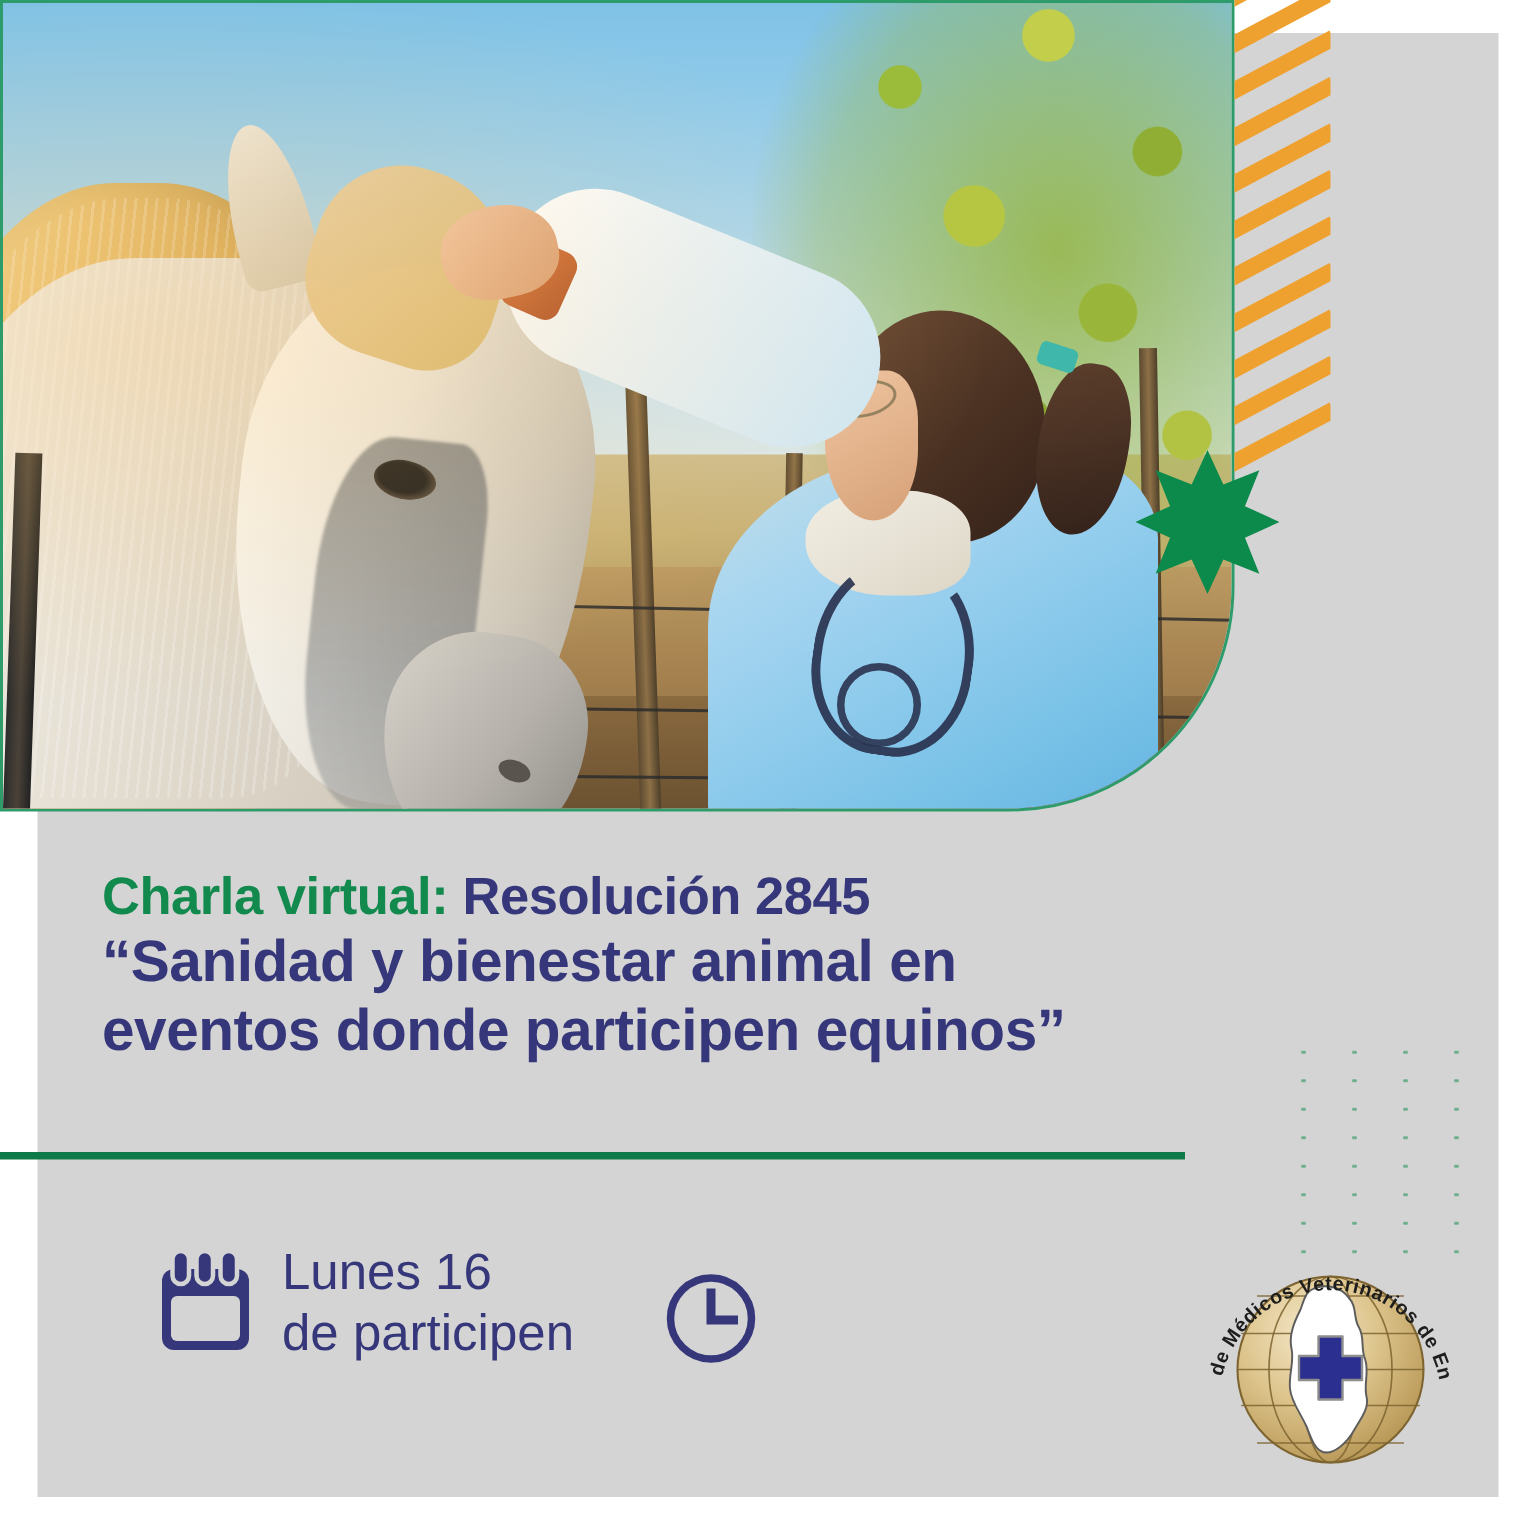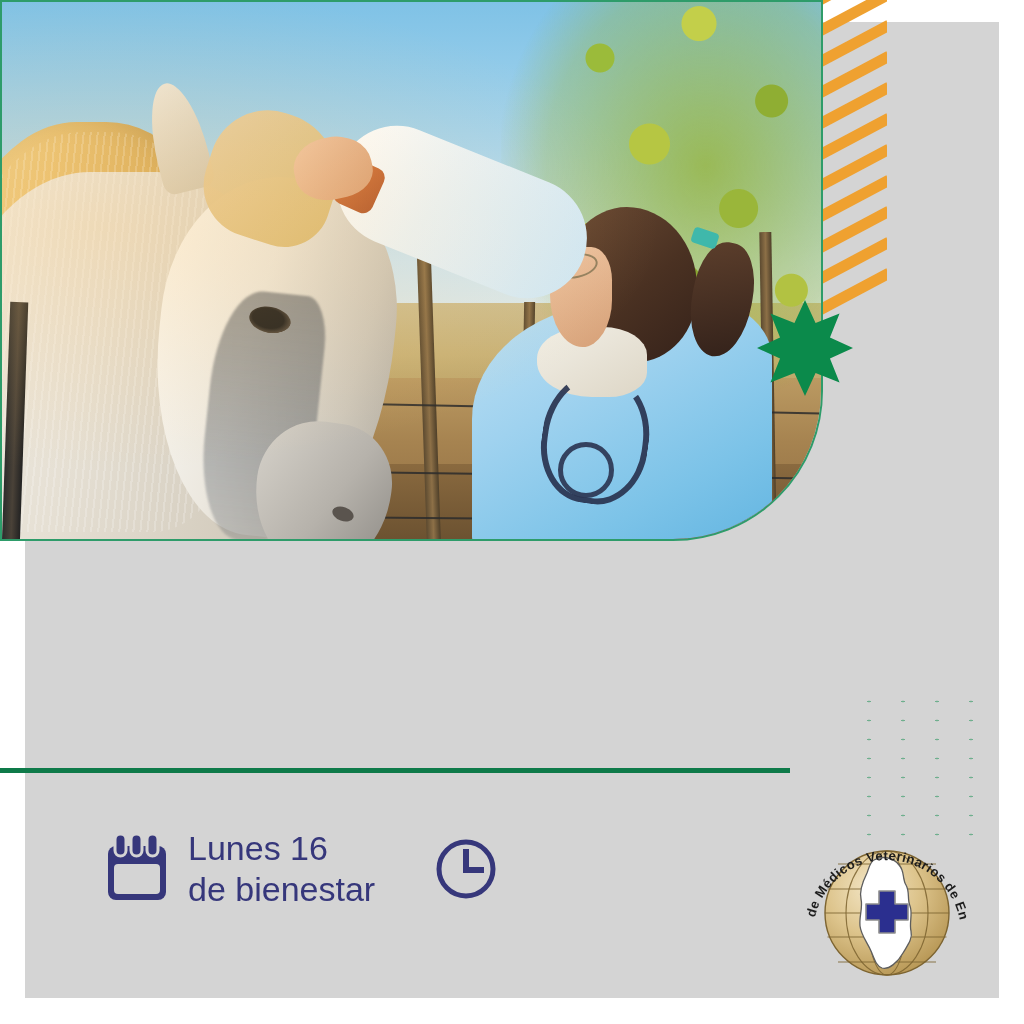--- a/index.html
+++ b/index.html
@@ -140,21 +140,21 @@
   .headline{position:absolute;left:68px;top:578px;width:720px;}
   .line{font-weight:700;letter-spacing:-.3px;line-height:1.17;}
   .l1{font-size:35px;color:#36377b;}
   .l1 .accent{color:#128a4d;}
   .l2,.l3{font-size:39px;color:#36377b;}
 
   
   .rule{position:absolute;left:0;top:768px;width:790px;height:5px;background:#0e7a49;}
 
   
-  .info{position:absolute;left:104px;top:828px;display:flex;align-items:center;gap:60px;}
+  .info{position:absolute;left:104px;top:828px;display:flex;align-items:flex-end;gap:60px;}
   .info-item{display:flex;align-items:center;gap:18px;}
   .ico{flex:0 0 auto;display:block;}
   .info-text{color:#36377b;font-size:34px;font-weight:400;line-height:1.2;}
   .info-text .l{display:block;}
   .time-text{color:#36377b;font-size:34px;font-weight:400;}
 
   
   .dots{position:absolute;left:852px;top:692px;width:145px;height:150px;
     background-image:radial-gradient(#6faf8e 1.7px, transparent 1.9px);
     background-size:34px 19px;background-position:0 0;}
@@ -227,36 +227,41 @@
     <div class="stripe" style="top:169px"></div>
     <div class="stripe" style="top:200px"></div>
     <div class="stripe" style="top:231px"></div>
     <div class="stripe" style="top:262px"></div>
     <div class="stripe" style="top:293px"></div>
     <div class="stripe" style="top:324px"></div>
   </div>
 
   <div class="star"></div>
 
+  <div class="headline">
+    <div class="line l1"><span class="accent">Charla virtual:</span><span> Resolución 2845</span></div>
+    <div class="line l2">“Sanidad y bienestar animal en</div>
+    <div class="line l3">eventos donde participen equinos”</div>
+  </div>
 
   <div class="rule"></div>
 
   <div class="info">
 
     <div class="info-item">
       <svg class="ico" width="66" height="74" viewBox="0 0 66 74">
         <rect x="4" y="14" width="58" height="54" rx="8" fill="#36377b"></rect>
         <rect x="10" y="32" width="46" height="30" rx="4" fill="#d4d4d4"></rect>
         <rect x="11" y="2" width="11" height="22" rx="5.5" fill="#36377b" stroke="#d4d4d4" stroke-width="3"></rect>
         <rect x="27" y="2" width="11" height="22" rx="5.5" fill="#36377b" stroke="#d4d4d4" stroke-width="3"></rect>
         <rect x="43" y="2" width="11" height="22" rx="5.5" fill="#36377b" stroke="#d4d4d4" stroke-width="3"></rect>
       </svg>
       <div class="info-text">
         <span class="l">Lunes 16</span>
-        <span class="l">de bienestar</span>
+        <span class="l">de participen</span>
       </div>
     </div>
 
     <div class="info-item">
       <svg class="ico" width="62" height="62" viewBox="0 0 62 62">
         <circle cx="31" cy="31" r="27" fill="none" stroke="#36377b" stroke-width="5"></circle>
         <path d="M31 14 L31 32 L46 32" fill="none" stroke="#36377b" stroke-width="6" stroke-linecap="square" stroke-linejoin="miter"></path>
       </svg>
     </div>
 

